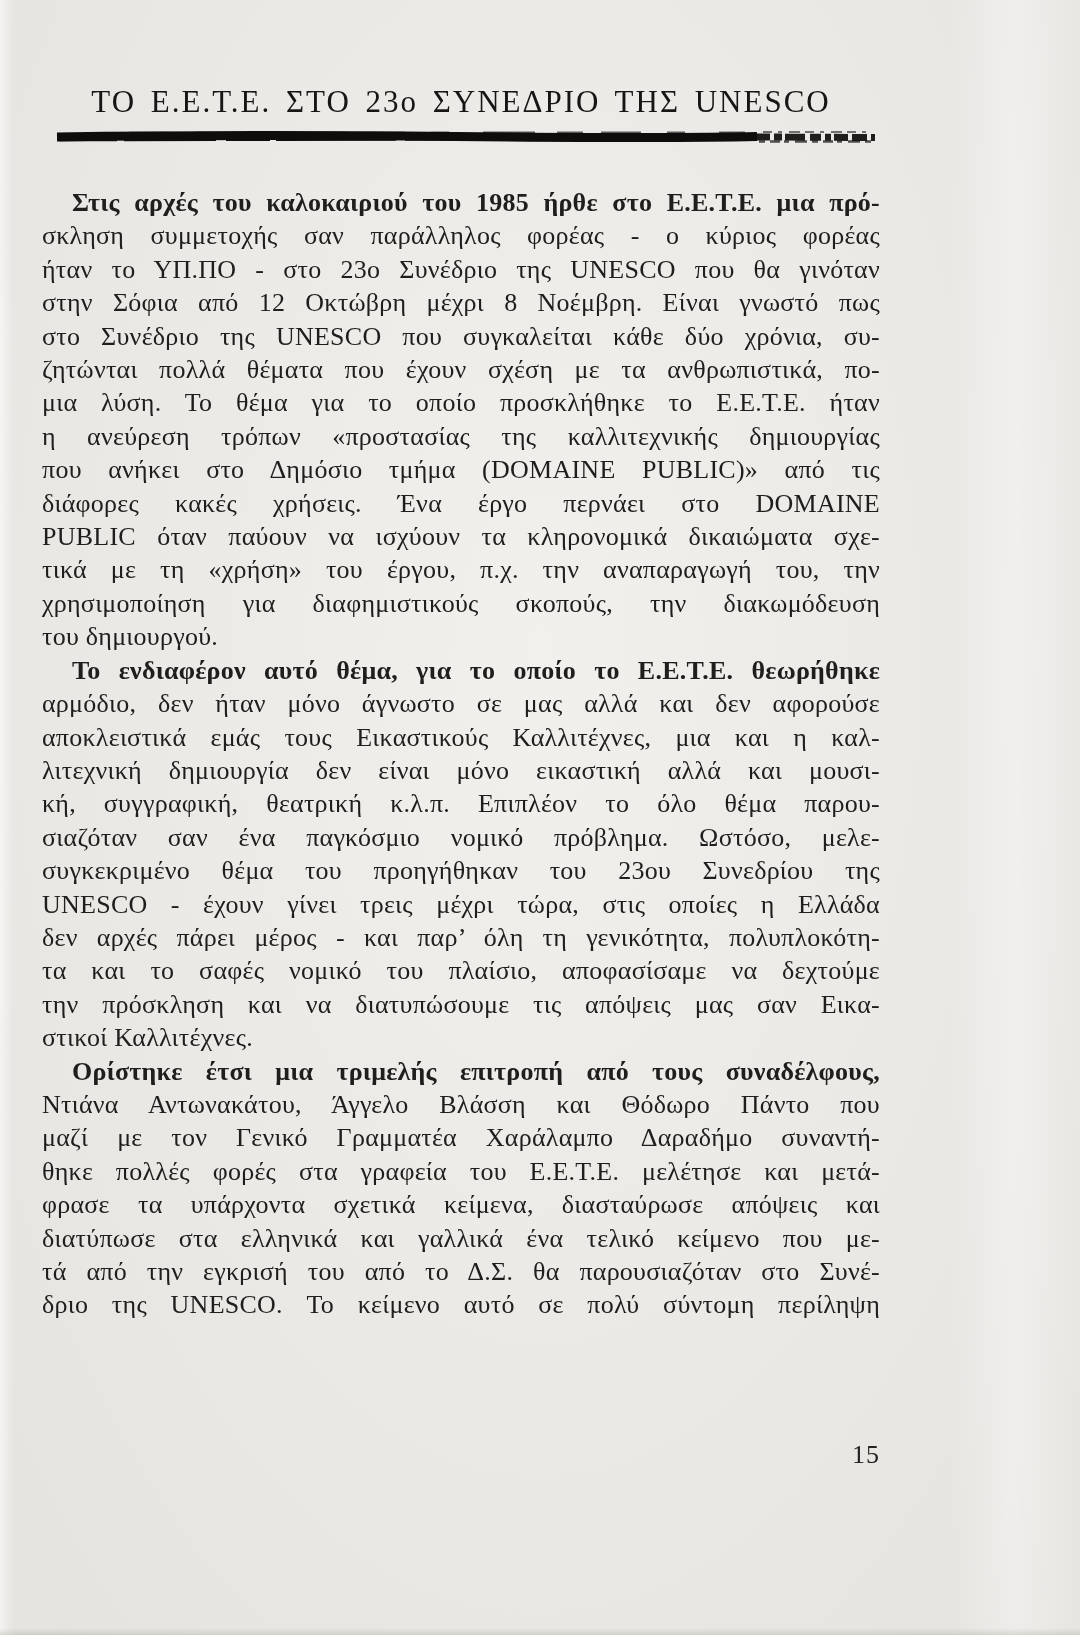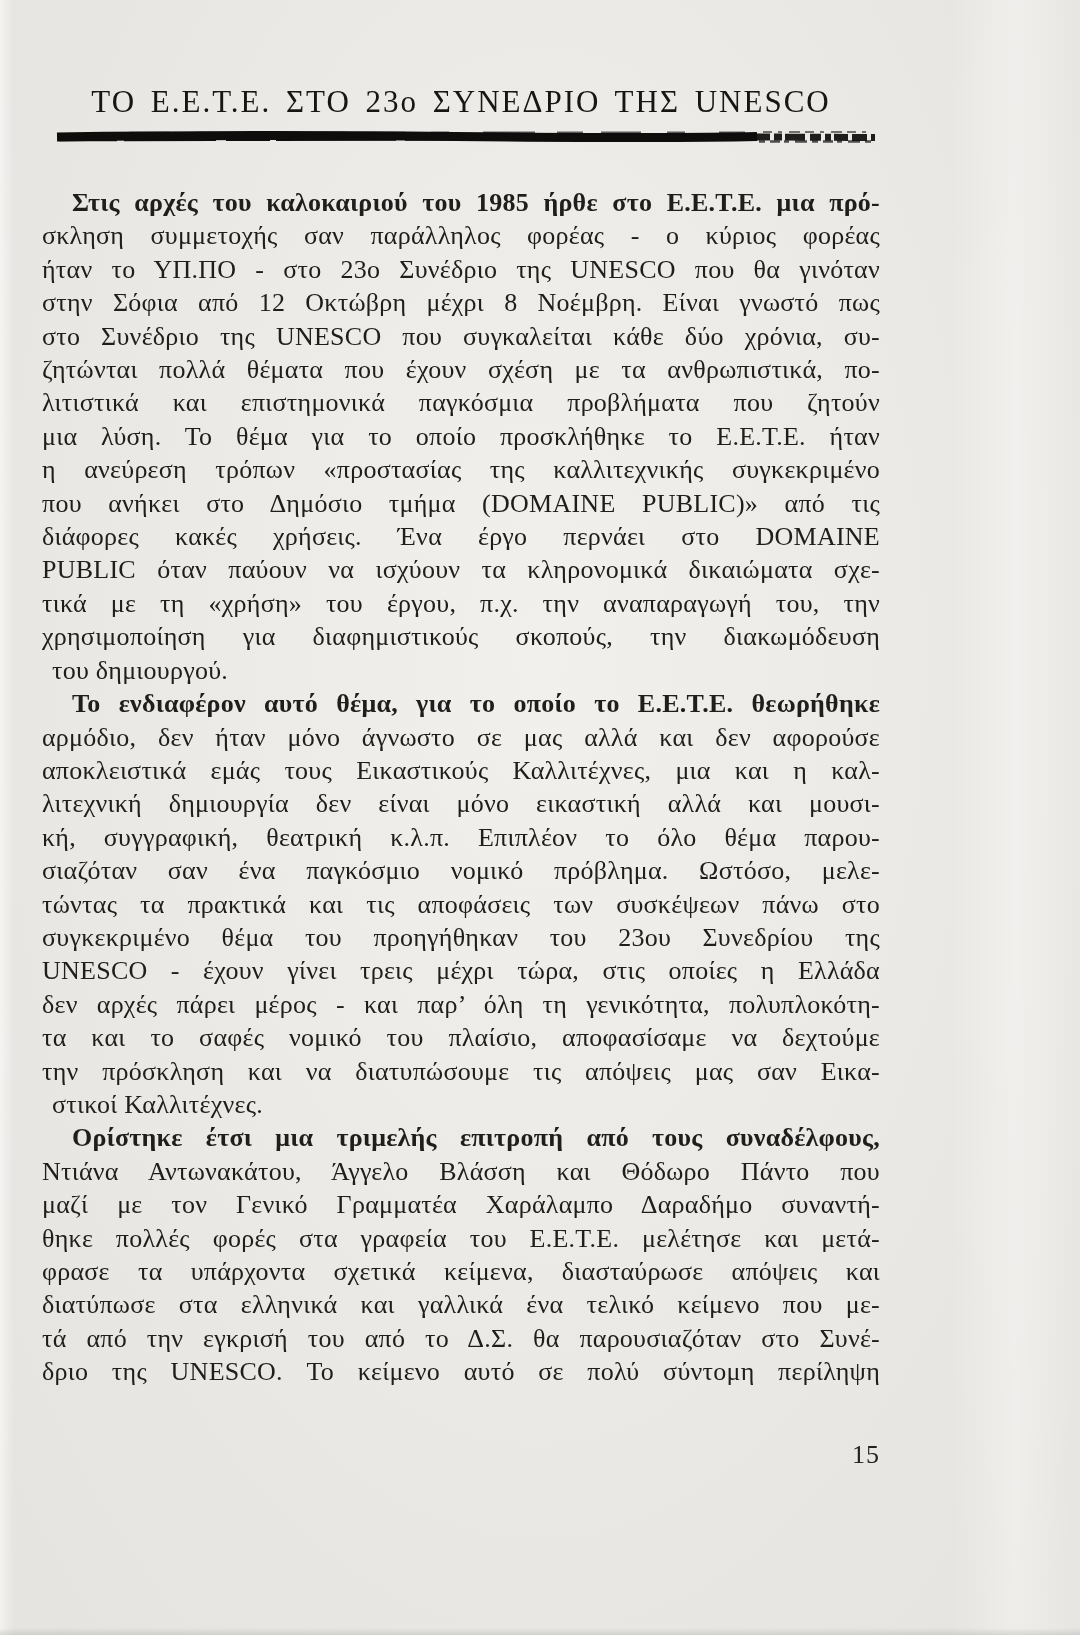--- a/index.html
+++ b/index.html
@@ -55,21 +55,21 @@
     letter-spacing: 0.25px;
     color: #201e1c;
   }
   .paragraph { margin: 0; }
   .line {
     text-align: justify;
     text-align-last: justify;
     white-space: normal;
   }
   .line.indent { text-indent: 30px; font-weight: bold; }
-  .line.no-j { text-align-last: left; margin-left: 10px; }
+  .line.no-j { text-align-last: left; }
   .page-number {
     position: absolute;
     top: 1440px;
     left: 42px;
     width: 838px;
     text-align: right;
     font-size: 26px;
     letter-spacing: 1px;
     color: #242220;
   }
@@ -93,38 +93,36 @@
   </div>
 
   <div class="body-text" id="body-text">
       <div class="paragraph">
         <div class="line indent">Στις αρχές του καλοκαιριού του 1985 ήρθε στο Ε.Ε.Τ.Ε. μια πρό-</div>
         <div class="line">σκληση συμμετοχής σαν παράλληλος φορέας - ο κύριος φορέας</div>
         <div class="line">ήταν το ΥΠ.ΠΟ - στο 23ο Συνέδριο της UNESCO που θα γινόταν</div>
         <div class="line">στην Σόφια από 12 Οκτώβρη μέχρι 8 Νοέμβρη. Είναι γνωστό πως</div>
         <div class="line">στο Συνέδριο της UNESCO που συγκαλείται κάθε δύο χρόνια, συ-</div>
         <div class="line">ζητώνται πολλά θέματα που έχουν σχέση με τα ανθρωπιστικά, πο-</div>
-        <div class="line">λιτιστικά και επιστημονικά παγκόσμια προβλήματα που ζητούν</div>
         <div class="line">μια λύση. Το θέμα για το οποίο προσκλήθηκε το Ε.Ε.Τ.Ε. ήταν</div>
-        <div class="line">η ανεύρεση τρόπων «προστασίας της καλλιτεχνικής συγκεκριμένο</div>
+        <div class="line">η ανεύρεση τρόπων «προστασίας της καλλιτεχνικής δημιουργίας</div>
         <div class="line">που ανήκει στο Δημόσιο τμήμα (DOMAINE PUBLIC)» από τις</div>
         <div class="line">διάφορες κακές χρήσεις. Ένα έργο περνάει στο DOMAINE</div>
         <div class="line">PUBLIC όταν παύουν να ισχύουν τα κληρονομικά δικαιώματα σχε-</div>
         <div class="line">τικά με τη «χρήση» του έργου, π.χ. την αναπαραγωγή του, την</div>
         <div class="line">χρησιμοποίηση για διαφημιστικούς σκοπούς, την διακωμόδευση</div>
         <div class="line no-j">του δημιουργού.</div>
       </div>
       <div class="paragraph">
         <div class="line indent">Το ενδιαφέρον αυτό θέμα, για το οποίο το Ε.Ε.Τ.Ε. θεωρήθηκε</div>
         <div class="line">αρμόδιο, δεν ήταν μόνο άγνωστο σε μας αλλά και δεν αφορούσε</div>
         <div class="line">αποκλειστικά εμάς τους Εικαστικούς Καλλιτέχνες, μια και η καλ-</div>
         <div class="line">λιτεχνική δημιουργία δεν είναι μόνο εικαστική αλλά και μουσι-</div>
         <div class="line">κή, συγγραφική, θεατρική κ.λ.π. Επιπλέον το όλο θέμα παρου-</div>
         <div class="line">σιαζόταν σαν ένα παγκόσμιο νομικό πρόβλημα. Ωστόσο, μελε-</div>
-        <div class="line">τώντας τα πρακτικά και τις αποφάσεις των συσκέψεων πάνω στο</div>
         <div class="line">συγκεκριμένο θέμα του προηγήθηκαν του 23ου Συνεδρίου της</div>
         <div class="line">UNESCO - έχουν γίνει τρεις μέχρι τώρα, στις οποίες η Ελλάδα</div>
         <div class="line">δεν αρχές πάρει μέρος - και παρ’ όλη τη γενικότητα, πολυπλοκότη-</div>
         <div class="line">τα και το σαφές νομικό του πλαίσιο, αποφασίσαμε να δεχτούμε</div>
         <div class="line">την πρόσκληση και να διατυπώσουμε τις απόψεις μας σαν Εικα-</div>
         <div class="line no-j">στικοί Καλλιτέχνες.</div>
       </div>
       <div class="paragraph">
         <div class="line indent">Ορίστηκε έτσι μια τριμελής επιτροπή από τους συναδέλφους,</div>
         <div class="line">Ντιάνα Αντωνακάτου, Άγγελο Βλάσση και Θόδωρο Πάντο που</div>

